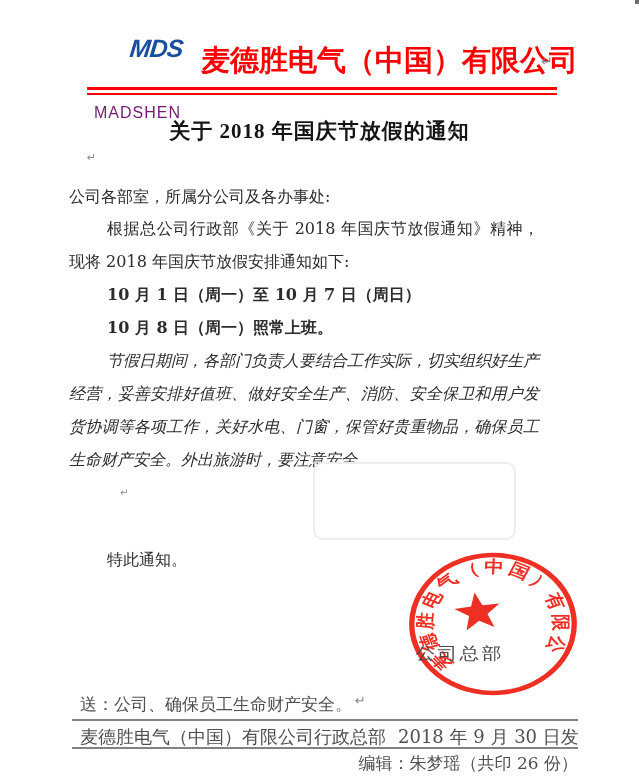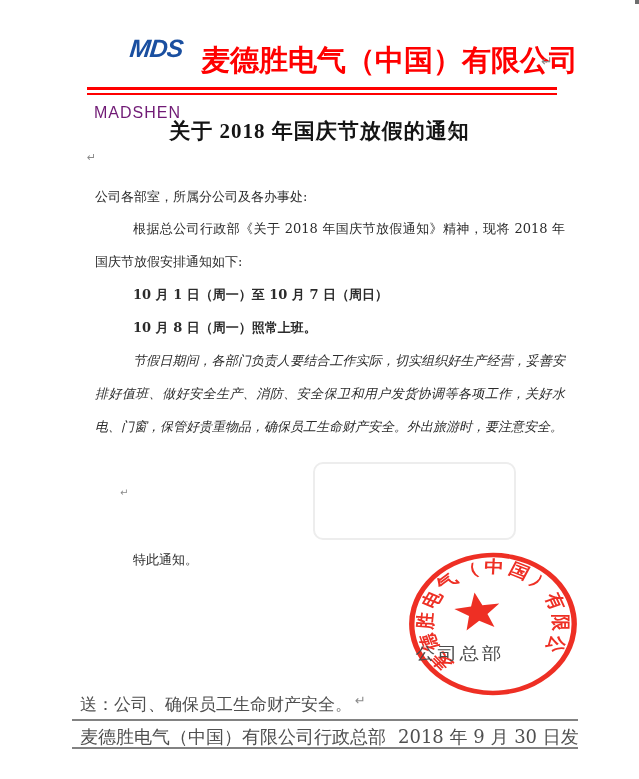--- a/index.html
+++ b/index.html
@@ -45,22 +45,22 @@
   }
   
   .pmark{position:absolute;color:#8a8a8a;font-family:"DejaVu Sans",sans-serif;}
   .pm-header{left:541px;top:53px;font-size:14px;}
   .pm-title{left:448px;top:124px;font-size:13px;}
   .pm-blank1{left:87px;top:151px;font-size:11px;}
   .pm-blank2{left:120px;top:487px;font-size:10px;}
   .pm-cc{font-size:13px;margin-left:3px;}
   
   .btxt{
-    position:absolute;left:95px;width:470px;
-    font-size:13px;line-height:33px;
+    position:absolute;left:69px;width:470px;
+    font-size:16px;line-height:33px;
     text-align:justify;text-justify:inter-character;
   }
   .indent{text-indent:38px;}
   .bold{font-weight:700;}
   .salutation{top:180px;}
   .intro{top:212px;}
   .holiday1{top:278px;padding-left:38px;}
   .holiday2{top:311px;padding-left:38px;}
   .notes{top:344px;font-style:italic;}
   .closing{top:543px;padding-left:38px;}
@@ -129,15 +129,16 @@
   </svg>
 
   <div class="cc-line">
     <span>送：公司、确保员工生命财产安全。</span><span class="pmark pm-cc">↵</span>
   </div>
   <div class="rule rule1"></div>
   <div class="issuer-line">
     <span>麦德胜电气（中国）有限公司行政总部</span><span class="issue-date">2018 年 9 月 30 日发</span>
   </div>
   <div class="rule rule2"></div>
+  <div class="editor-line">编辑：朱梦瑶（共印 26 份）</div>
 
   <div class="corner-dot"></div>
 </div>
 
 </body></html>

